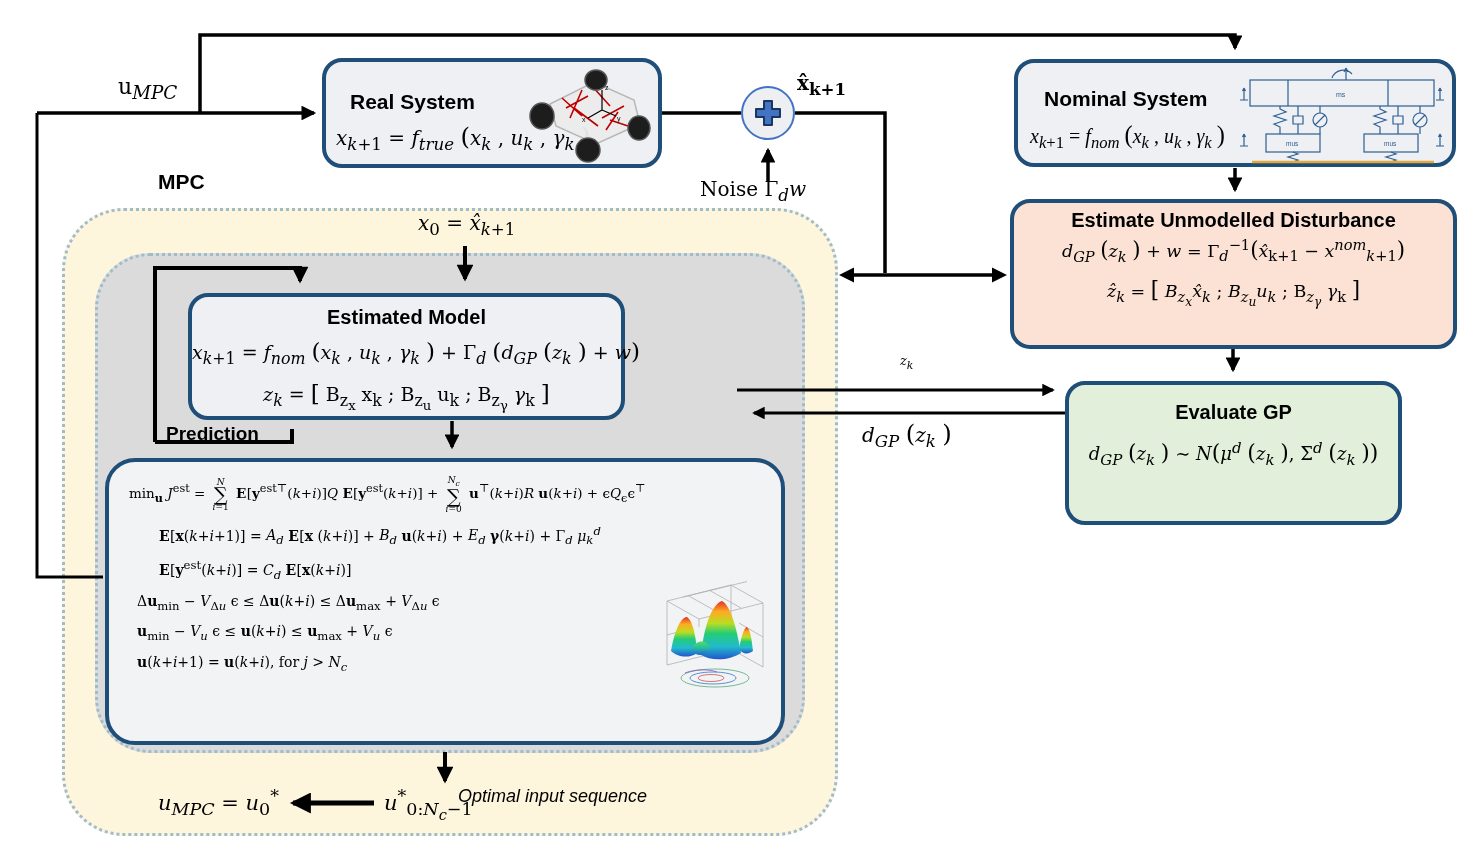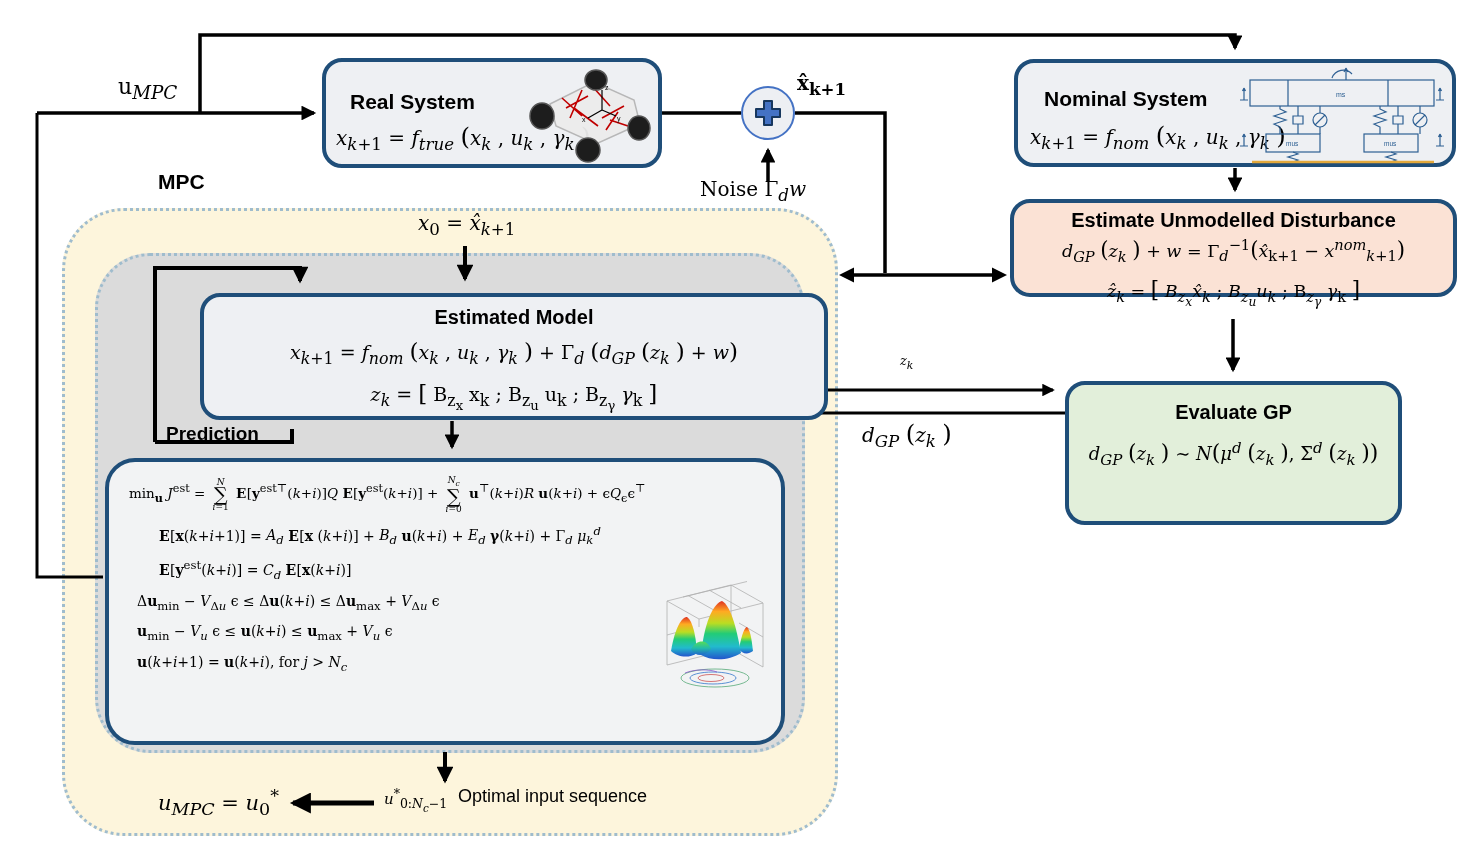--- a/index.html
+++ b/index.html
@@ -100,21 +100,21 @@
   </div>
 
   <div class="sumjct">
     <svg width="30" height="30" viewBox="0 0 30 30">
       <path d="M11,3 H19 V11 H27 V19 H19 V27 H11 V19 H3 V11 H11 Z" fill="#4472c4" stroke="#17375e" stroke-width="2" stroke-linejoin="round"></path>
     </svg>
   </div>
 
   <div class="box" style="left:1014px;top:59px;width:442px;height:108px;">
     <div class="title" style="left:26px;top:24px;font-size:21px;">Nominal System</div>
-    <div class="eq" style="left:12px;top:58px;font-size:20px;"><i>x</i><sub><i>k</i>+1</sub> = <i>f<sub>nom</sub></i> <span class="p">(</span><i>x<sub>k</sub></i> , <i>u<sub>k</sub></i> , <i>γ<sub>k</sub></i> <span class="p">)</span></div>
+    <div class="eq" style="left:12px;top:58px;font-size:20px;font-family:Liberation Serif, serif;"><i>x</i><sub><i>k</i>+1</sub> = <i>f<sub>nom</sub></i> <span class="p">(</span><i>x<sub>k</sub></i> , <i>u<sub>k</sub></i> , <i>γ<sub>k</sub></i> <span class="p">)</span></div>
     <svg class="illu" style="right:6px;top:3px;" width="210" height="98" viewBox="0 0 210 98">
       <g stroke="#2e6093" stroke-width="1.2" fill="none">
         <rect x="14" y="14" width="184" height="26"></rect>
         <path d="M52,14 V40 M152,14 V40"></path>
         <path d="M96,12 A12,12 0 0 1 116,8"></path>
         <path d="M110,14 V2 M110,2 l-2,4 M110,2 l2,4"></path>
         <path d="M44,40 v3 l6,3 l-12,4 l12,4 l-12,4 l6,3 v7"></path>
         <path d="M62,40 V50 M57,50 h10 v8 h-10 z M62,58 V68"></path>
         <circle cx="84" cy="54" r="7"></circle>
         <path d="M79,59 L89,49 M84,40 V47 M84,61 V68"></path>
@@ -130,32 +130,32 @@
         <path d="M204,34 V22 M204,22 l-1.5,3 M204,22 l1.5,3 M200,34 H208"></path>
         <path d="M204,80 V68 M204,68 l-1.5,3 M204,68 l1.5,3 M200,80 H208"></path>
       </g>
       <line x1="16" y1="96" x2="198" y2="96" stroke="#e3a93c" stroke-width="2.5"></line>
       <text x="100" y="31" font-size="7" fill="#2e6093">ms</text>
       <text x="50" y="80" font-size="6.5" fill="#2e6093">mus</text>
       <text x="148" y="80" font-size="6.5" fill="#2e6093">mus</text>
     </svg>
   </div>
 
-  <div class="box box-estimate" style="left:1010px;top:199px;width:447px;height:98px;text-align:center;">
+  <div class="box box-estimate" style="left:1010px;top:199px;width:447px;height:150px;text-align:center;">
     <div class="title ctr" style="top:6px;font-size:20px;">Estimate Unmodelled Disturbance</div>
     <div class="eq ctr" style="top:33px;font-size:17.5px;"><i>d<sub>GP</sub></i> <span class="p">(</span><i>z<sub>k</sub></i> <span class="p">)</span> + <i>w</i> = Γ<sub><i>d</i></sub><sup>−1</sup><span class="p">(</span><i>x̂</i><sub>k+1</sub> − <i>x</i><sup><i>nom</i></sup><sub><i>k</i>+1</sub><span class="p">)</span></div>
     <div class="eq ctr" style="top:74px;font-size:17.5px;"><i>ẑ<sub>k</sub></i> = <span class="p">[</span> <i>B</i><sub><i>z<sub>x</sub></i></sub><i>x̂<sub>k</sub></i> ; <i>B</i><sub><i>z<sub>u</sub></i></sub><i>u<sub>k</sub></i> ; B<sub><i>z<sub>γ</sub></i></sub> <i>γ</i><sub>k</sub> <span class="p">]</span></div>
   </div>
 
   <div class="box box-gp" style="left:1065px;top:381px;width:337px;height:144px;text-align:center;">
     <div class="title ctr" style="top:16px;font-size:20px;">Evaluate GP</div>
     <div class="eq ctr" style="top:54px;font-size:18px;"><i>d<sub>GP</sub></i> <span class="p">(</span><i>z<sub>k</sub></i> <span class="p">)</span> ∼ <i>N</i><span class="p">(</span><i>μ</i><sup><i>d</i></sup> <span class="p">(</span><i>z<sub>k</sub></i> <span class="p">)</span>, Σ<sup><i>d</i></sup> <span class="p">(</span><i>z<sub>k</sub></i> <span class="p">)</span><span class="p">)</span></div>
   </div>
 
-  <div class="box" style="left:200px;top:293px;width:628px;height:127px;text-align:center;">
+  <div class="box" style="left:188px;top:293px;width:437px;height:127px;text-align:center;">
     <div class="title ctr" style="top:9px;font-size:20px;">Estimated Model</div>
     <div class="eq ctr" style="top:40px;font-size:19px;"><i>x</i><sub><i>k</i>+1</sub> = <i>f<sub>nom</sub></i> <span class="p">(</span><i>x<sub>k</sub></i> , <i>u<sub>k</sub></i> , <i>γ<sub>k</sub></i> <span class="p">)</span> + Γ<sub><i>d</i></sub> <span class="p">(</span><i>d<sub>GP</sub></i> <span class="p">(</span><i>z<sub>k</sub></i> <span class="p">)</span> + <i>w</i><span class="p">)</span></div>
     <div class="eq ctr" style="top:82px;font-size:19px;"><i>z<sub>k</sub></i> = <span class="p">[</span> B<sub>z<sub>x</sub></sub> x<sub>k</sub> ; B<sub>z<sub>u</sub></sub> u<sub>k</sub> ; B<sub>z<sub>γ</sub></sub> <i>γ</i><sub>k</sub> <span class="p">]</span></div>
   </div>
 
   <div class="box box-opt" style="left:105px;top:458px;width:680px;height:287px;">
     <div class="opt-lines">
       <div class="oline first">min<sub><b>u</b></sub> <i>J</i><sup>est</sup> = <span class="sum">
             <span class="l"><i>N</i></span>
             <span class="s">∑</span>
@@ -207,17 +207,17 @@
   </div>
 
   <div class="lbl" style="left:118px;top:74px;font-size:22px;">u<sub><i>MPC</i></sub></div>
   <div class="lbl lbl-sans" style="left:158px;top:170px;font-size:21px;">MPC</div>
   <div class="lbl" style="left:797px;top:71px;font-size:20px;"><b>x̂</b><sub><b>k+1</b></sub></div>
   <div class="lbl" style="left:700px;top:177px;font-size:20px;">Noise Γ<sub><i>d</i></sub><i>w</i></div>
   <div class="lbl" style="left:418px;top:211px;font-size:20px;"><i>x</i><sub>0</sub> = <i>x̂</i><sub><i>k</i>+1</sub></div>
   <div class="lbl lbl-sans" style="left:166px;top:423px;font-size:19px;">Prediction</div>
   <div class="lbl" style="left:900px;top:353px;font-size:13px;"><i>z<sub>k</sub></i></div>
   <div class="lbl" style="left:862px;top:419px;font-size:20px;"><i>d<sub>GP</sub></i> <span class="p">(</span><i>z<sub>k</sub></i> <span class="p">)</span></div>
-  <div class="lbl" style="left:384px;top:786px;font-size:15px;"><i>u</i><sup>*</sup><sub>0:<i>N<sub>c</sub></i>−1</sub></div>
-  <div class="lbl lbl-sans" style="left:458px;top:786px;font-size:18px;font-weight:normal;font-family:'Liberation Sans',sans-serif;">Optimal input sequence</div>
+  <div class="lbl" style="left:384px;top:786px;font-size:21px;"><i>u</i><sup>*</sup><sub>0:<i>N<sub>c</sub></i>−1</sub></div>
+  <div class="lbl lbl-sans" style="left:458px;top:786px;font-size:18px;font-weight:normal;font-family:'Liberation Sans',sans-serif;font-style:italic;">Optimal input sequence</div>
   <div class="lbl" style="left:158px;top:786px;font-size:21px;"><i>u<sub>MPC</sub></i> = <i>u</i><sub>0</sub><sup>*</sup></div>
 
 </div>
 
 </body></html>

